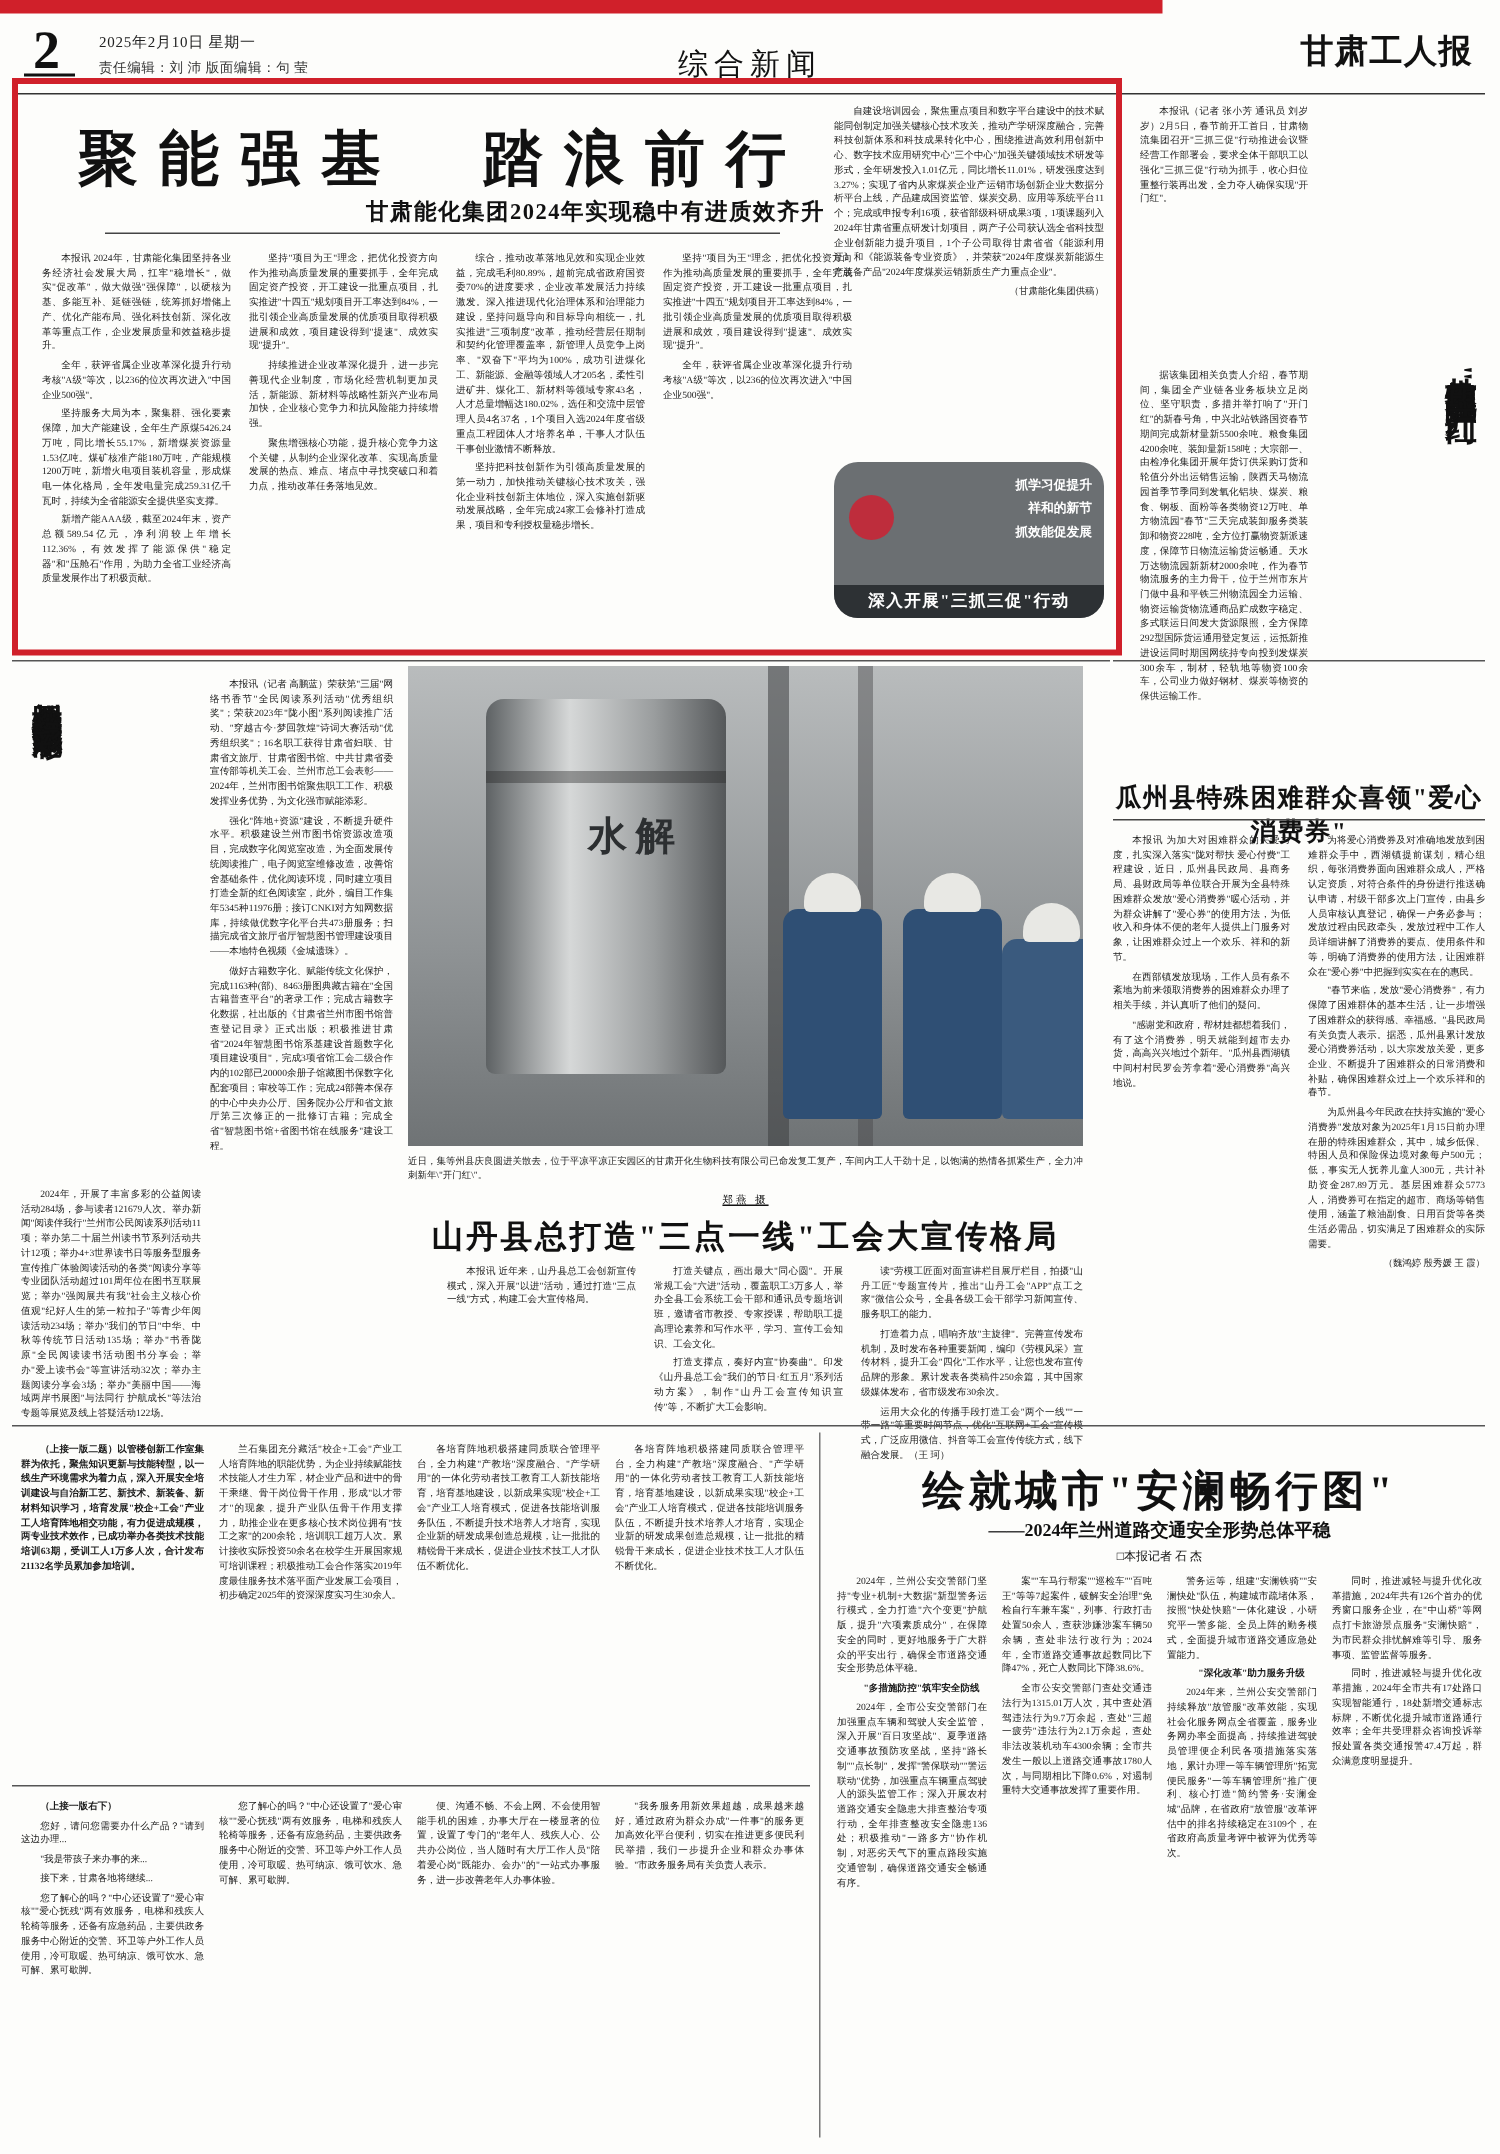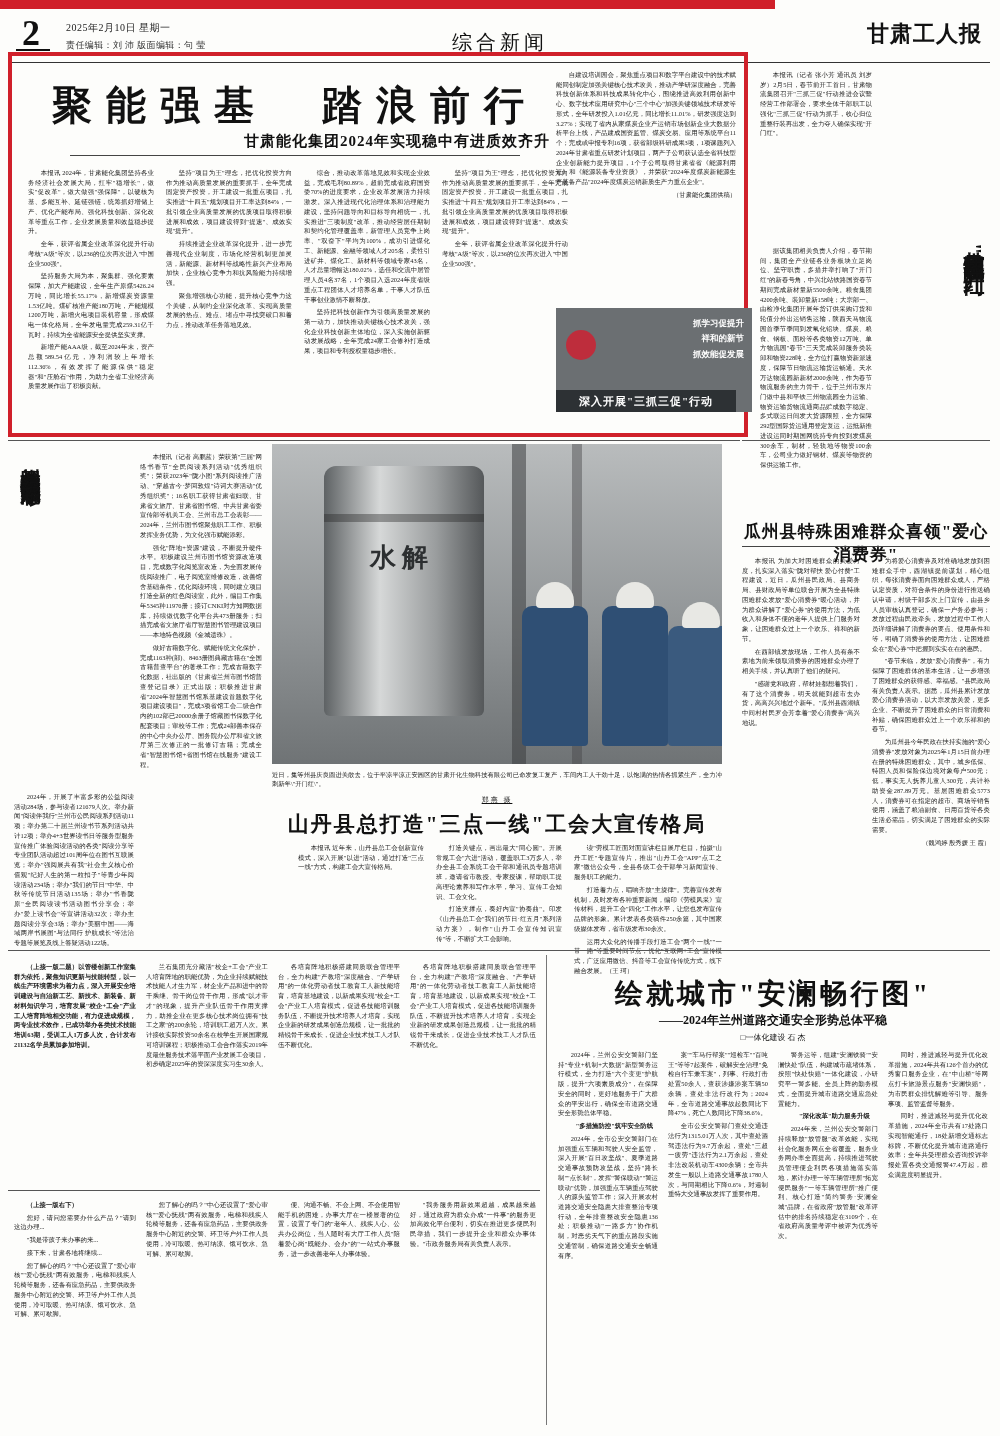--- a/index.html
+++ b/index.html
@@ -30,37 +30,37 @@
   .lead-title{position:absolute;left:40px;top:78px;width:510px;text-align:center;font-size:40px;font-weight:700;letter-spacing:14px;font-family:"Liberation Serif",serif;}
   .lead-sub{position:absolute;left:40px;top:132px;width:510px;text-align:right;font-size:15px;font-weight:700;letter-spacing:1px;}
   .lead-sub-rule{position:absolute;left:70px;top:155px;width:450px;height:1px;background:#444;}
 
   
   .vert-head{position:absolute;right:14px;top:78px;width:56px;text-align:center;font-size:21px;font-weight:700;line-height:1.16;letter-spacing:1px;writing-mode:vertical-rl;height:350px;}
 
   .vtitle{writing-mode:vertical-rl;font-weight:700;}
 
   
-  .adbox{position:absolute;left:556px;top:308px;width:196px;height:104px;background:#6b6f72;color:#fff;overflow:hidden;}
+  .adbox{position:absolute;left:556px;top:308px;width:180px;height:104px;background:#6b6f72;color:#fff;overflow:hidden;border-radius:16px;}
   .adbox .adtext{position:absolute;right:8px;top:8px;font-size:8.5px;line-height:1.8;text-align:right;font-weight:700;}
   .adbox .adbottom{position:absolute;left:0;bottom:0;width:180px;height:22px;background:#2d3134;color:#fff;font-size:11px;font-weight:700;text-align:center;line-height:22px;letter-spacing:1px;}
   .adbox .adcircle{position:absolute;left:10px;top:22px;width:30px;height:30px;border-radius:50%;background:#c23;opacity:.85;}
 
   
   .photo{position:absolute;left:272px;top:444px;width:450px;height:320px;background:linear-gradient(#b9bcbd,#8e9294 60%,#6f7375);overflow:hidden;}
   .photo .tank{position:absolute;left:52px;top:22px;width:160px;height:250px;background:linear-gradient(90deg,#5e6264,#d6d8d8 35%,#9a9d9e 70%,#55585a);border-radius:12px 12px 6px 6px;}
   .photo .tank:after{content:"";position:absolute;left:0;top:48px;width:160px;height:8px;background:rgba(40,40,40,.4);}
   .photo .pipe{position:absolute;left:240px;top:0;width:14px;height:320px;background:rgba(60,62,64,.55);}
   .photo .pipe2{position:absolute;left:300px;top:0;width:10px;height:320px;background:rgba(70,72,74,.45);}
   .photo .worker{position:absolute;bottom:18px;width:66px;height:140px;background:#2f4f74;border-radius:10px 10px 4px 4px;}
   .photo .worker .helm{position:absolute;left:14px;top:-24px;width:38px;height:26px;background:#e8e8e4;border-radius:19px 19px 4px 4px;}
   .photo .w1{left:250px;}
   .photo .w2{left:330px;}
   .photo .w3{left:396px;height:120px;background:#3a5a7e;}
-  .photo .lbl{position:absolute;left:98px;top:96px;font-size:26px;color:#2c2f31;font-weight:700;letter-spacing:6px;}
+  .photo .lbl{position:absolute;left:120px;top:96px;font-size:26px;color:#2c2f31;font-weight:700;letter-spacing:6px;}
   .photo-cap{position:absolute;left:272px;top:770px;width:450px;font-size:6.3px;line-height:1.5;text-align:justify;color:#1a1a1a;}
   .photo-credit{position:absolute;left:272px;top:795px;width:450px;text-align:center;font-size:7px;letter-spacing:2px;text-decoration:underline;}
 
   
   .mid-title{position:absolute;left:272px;top:810px;width:450px;text-align:center;font-size:21px;font-weight:700;letter-spacing:2px;}
 
   
   .rh1{position:absolute;left:742px;top:520px;width:248px;text-align:center;font-size:17px;font-weight:700;letter-spacing:1px;}
   .rh1-rule{position:absolute;left:742px;top:546px;width:248px;height:1px;background:#444;}
 
@@ -232,21 +232,21 @@
   </div>
   <div class="col" style="left:278px;top:1200px;width:122px;height:225px;">
     <p>便、沟通不畅、不会上网、不会使用智能手机的困难，办事大厅在一楼显著的位置，设置了专门的"老年人、残疾人心、公共办公岗位，当人随时有大厅工作人员"陪着爱心岗"既能办、会办"的"一站式办事服务，进一步改善老年人办事体验。</p>
   </div>
   <div class="col" style="left:410px;top:1200px;width:126px;height:225px;">
     <p>"我务服务用新效果超越，成果越来越好，通过政府为群众办成"一件事"的服务更加高效化平台便利，切实在推进更多便民利民举措，我们一步提升企业和群众办事体验。"市政务服务局有关负责人表示。</p>
   </div>
 
   <div class="city-title">绘就城市"安澜畅行图"</div>
   <div class="city-sub">——2024年兰州道路交通安全形势总体平稳</div>
-  <div class="city-by">□一体化建设 石 杰</div>
+  <div class="city-by">□本报记者 石 杰</div>
 
   <div class="col" style="left:558px;top:1050px;width:100px;height:370px;">
     <p>2024年，兰州公安交警部门坚持"专业+机制+大数据"新型警务运行模式，全力打造"六个变更"护航版，提升"六项素质成分"，在保障安全的同时，更好地服务于广大群众的平安出行，确保全市道路交通安全形势总体平稳。</p>
     <p class="center bold">"多措施防控"筑牢安全防线</p>
     <p>2024年，全市公安交警部门在加强重点车辆和驾驶人安全监管，深入开展"百日攻坚战"、夏季道路交通事故预防攻坚战，坚持"路长制""点长制"，发挥"警保联动""警运联动"优势，加强重点车辆重点驾驶人的源头监管工作；深入开展农村道路交通安全隐患大排查整治专项行动，全年排查整改安全隐患136处；积极推动"一路多方"协作机制，对恶劣天气下的重点路段实施交通管制，确保道路交通安全畅通有序。</p>
   </div>
   <div class="col" style="left:668px;top:1050px;width:100px;height:370px;">
     <p>案""车马行帮案""巡检车""百吨王"等等7起案件，破解安全治理"免检自行车兼车案"，列事、行政打击处置50余人，查获涉嫌涉案车辆50余辆，查处非法行改行为；2024年，全市道路交通事故起数同比下降47%，死亡人数同比下降38.6%。</p>
     <p>全市公安交警部门查处交通违法行为1315.01万人次，其中查处酒驾违法行为9.7万余起，查处"三超一疲劳"违法行为2.1万余起，查处非法改装机动车4300余辆；全市共发生一般以上道路交通事故1780人次，与同期相比下降0.6%，对遏制重特大交通事故发挥了重要作用。</p>
   </div>

